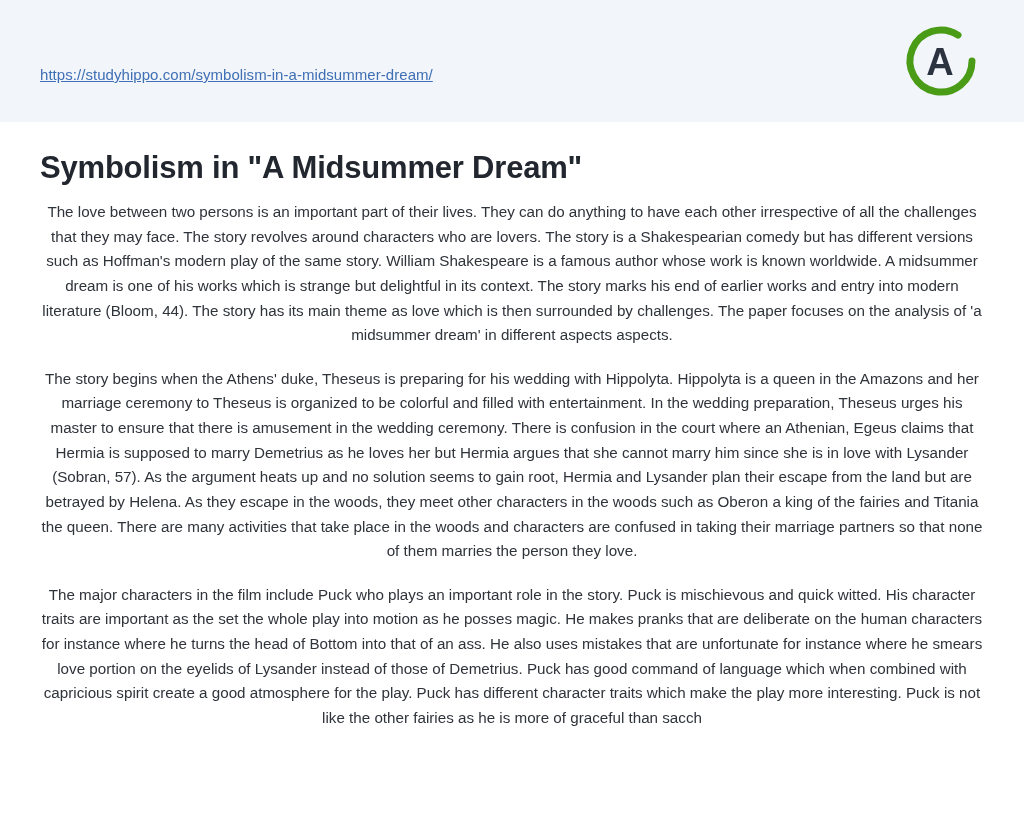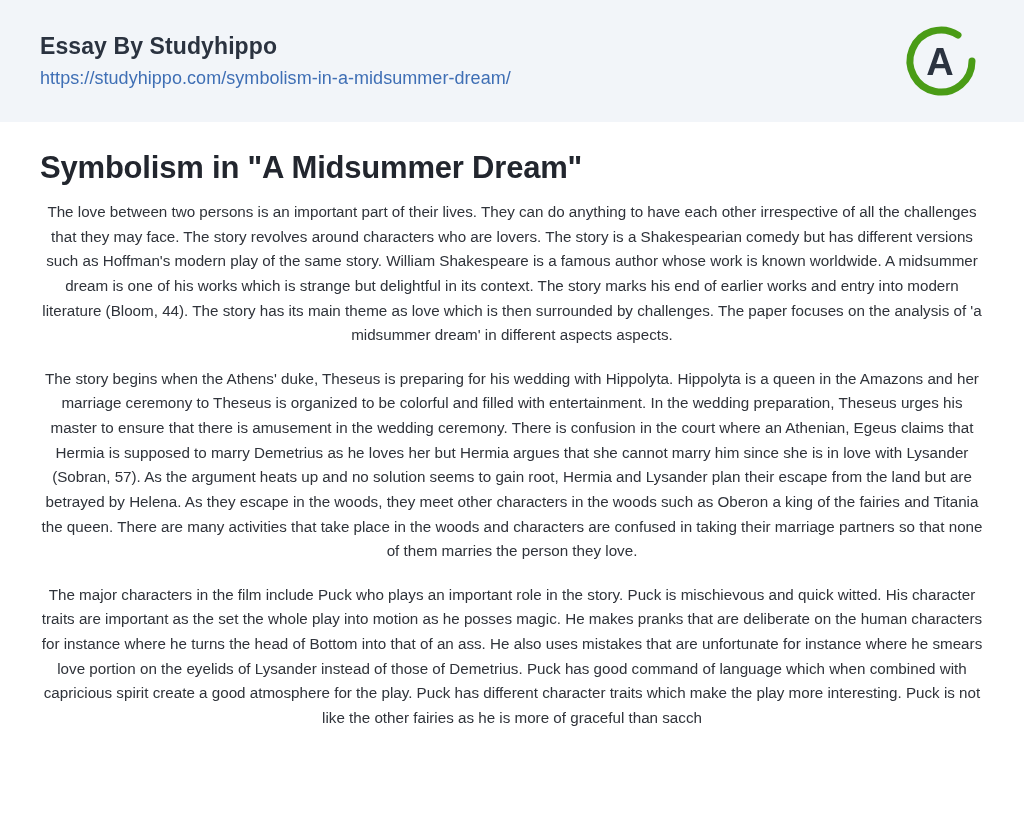--- a/index.html
+++ b/index.html
@@ -31,24 +31,25 @@
     position: relative;
   }
   .brand {
     font-size: 23px;
     font-weight: bold;
     color: #2b3340;
     letter-spacing: 0.1px;
     line-height: 1.1;
   }
   .source-url {
-    margin-top: 9px;
-    font-size: 18px;
+    margin-top: 32px;
+    font-size: 15px;
     color: #3f6fb5;
     letter-spacing: 0.05px;
+    text-decoration: underline;
   }
   .logo {
     position: absolute;
     right: 44px;
     top: 22px;
     width: 78px;
     height: 78px;
   }
   .logo svg {
     display: block;
@@ -76,21 +77,20 @@
   .para:last-child {
     margin-bottom: 8px;
   }
 </style>
 </head>
 <body>
 
 <div class="page">
 
   <div class="header">
-    <div class="brand">Essay By Studyhippo</div>
     <div class="source-url">https://studyhippo.com/symbolism-in-a-midsummer-dream/</div>
 
     <div class="logo">
       <svg viewBox="0 0 78 78" width="78" height="78" aria-hidden="true">
         <path d="M70 39a31 31 0 1 1-14-25.9" fill="none" stroke="#4a9c16" stroke-width="7" stroke-linecap="round"></path>
         <text x="38" y="53" text-anchor="middle" font-family="Liberation Sans, sans-serif" font-size="38" font-weight="bold" fill="#2b3340">A</text>
       </svg>
     </div>
   </div>
 

